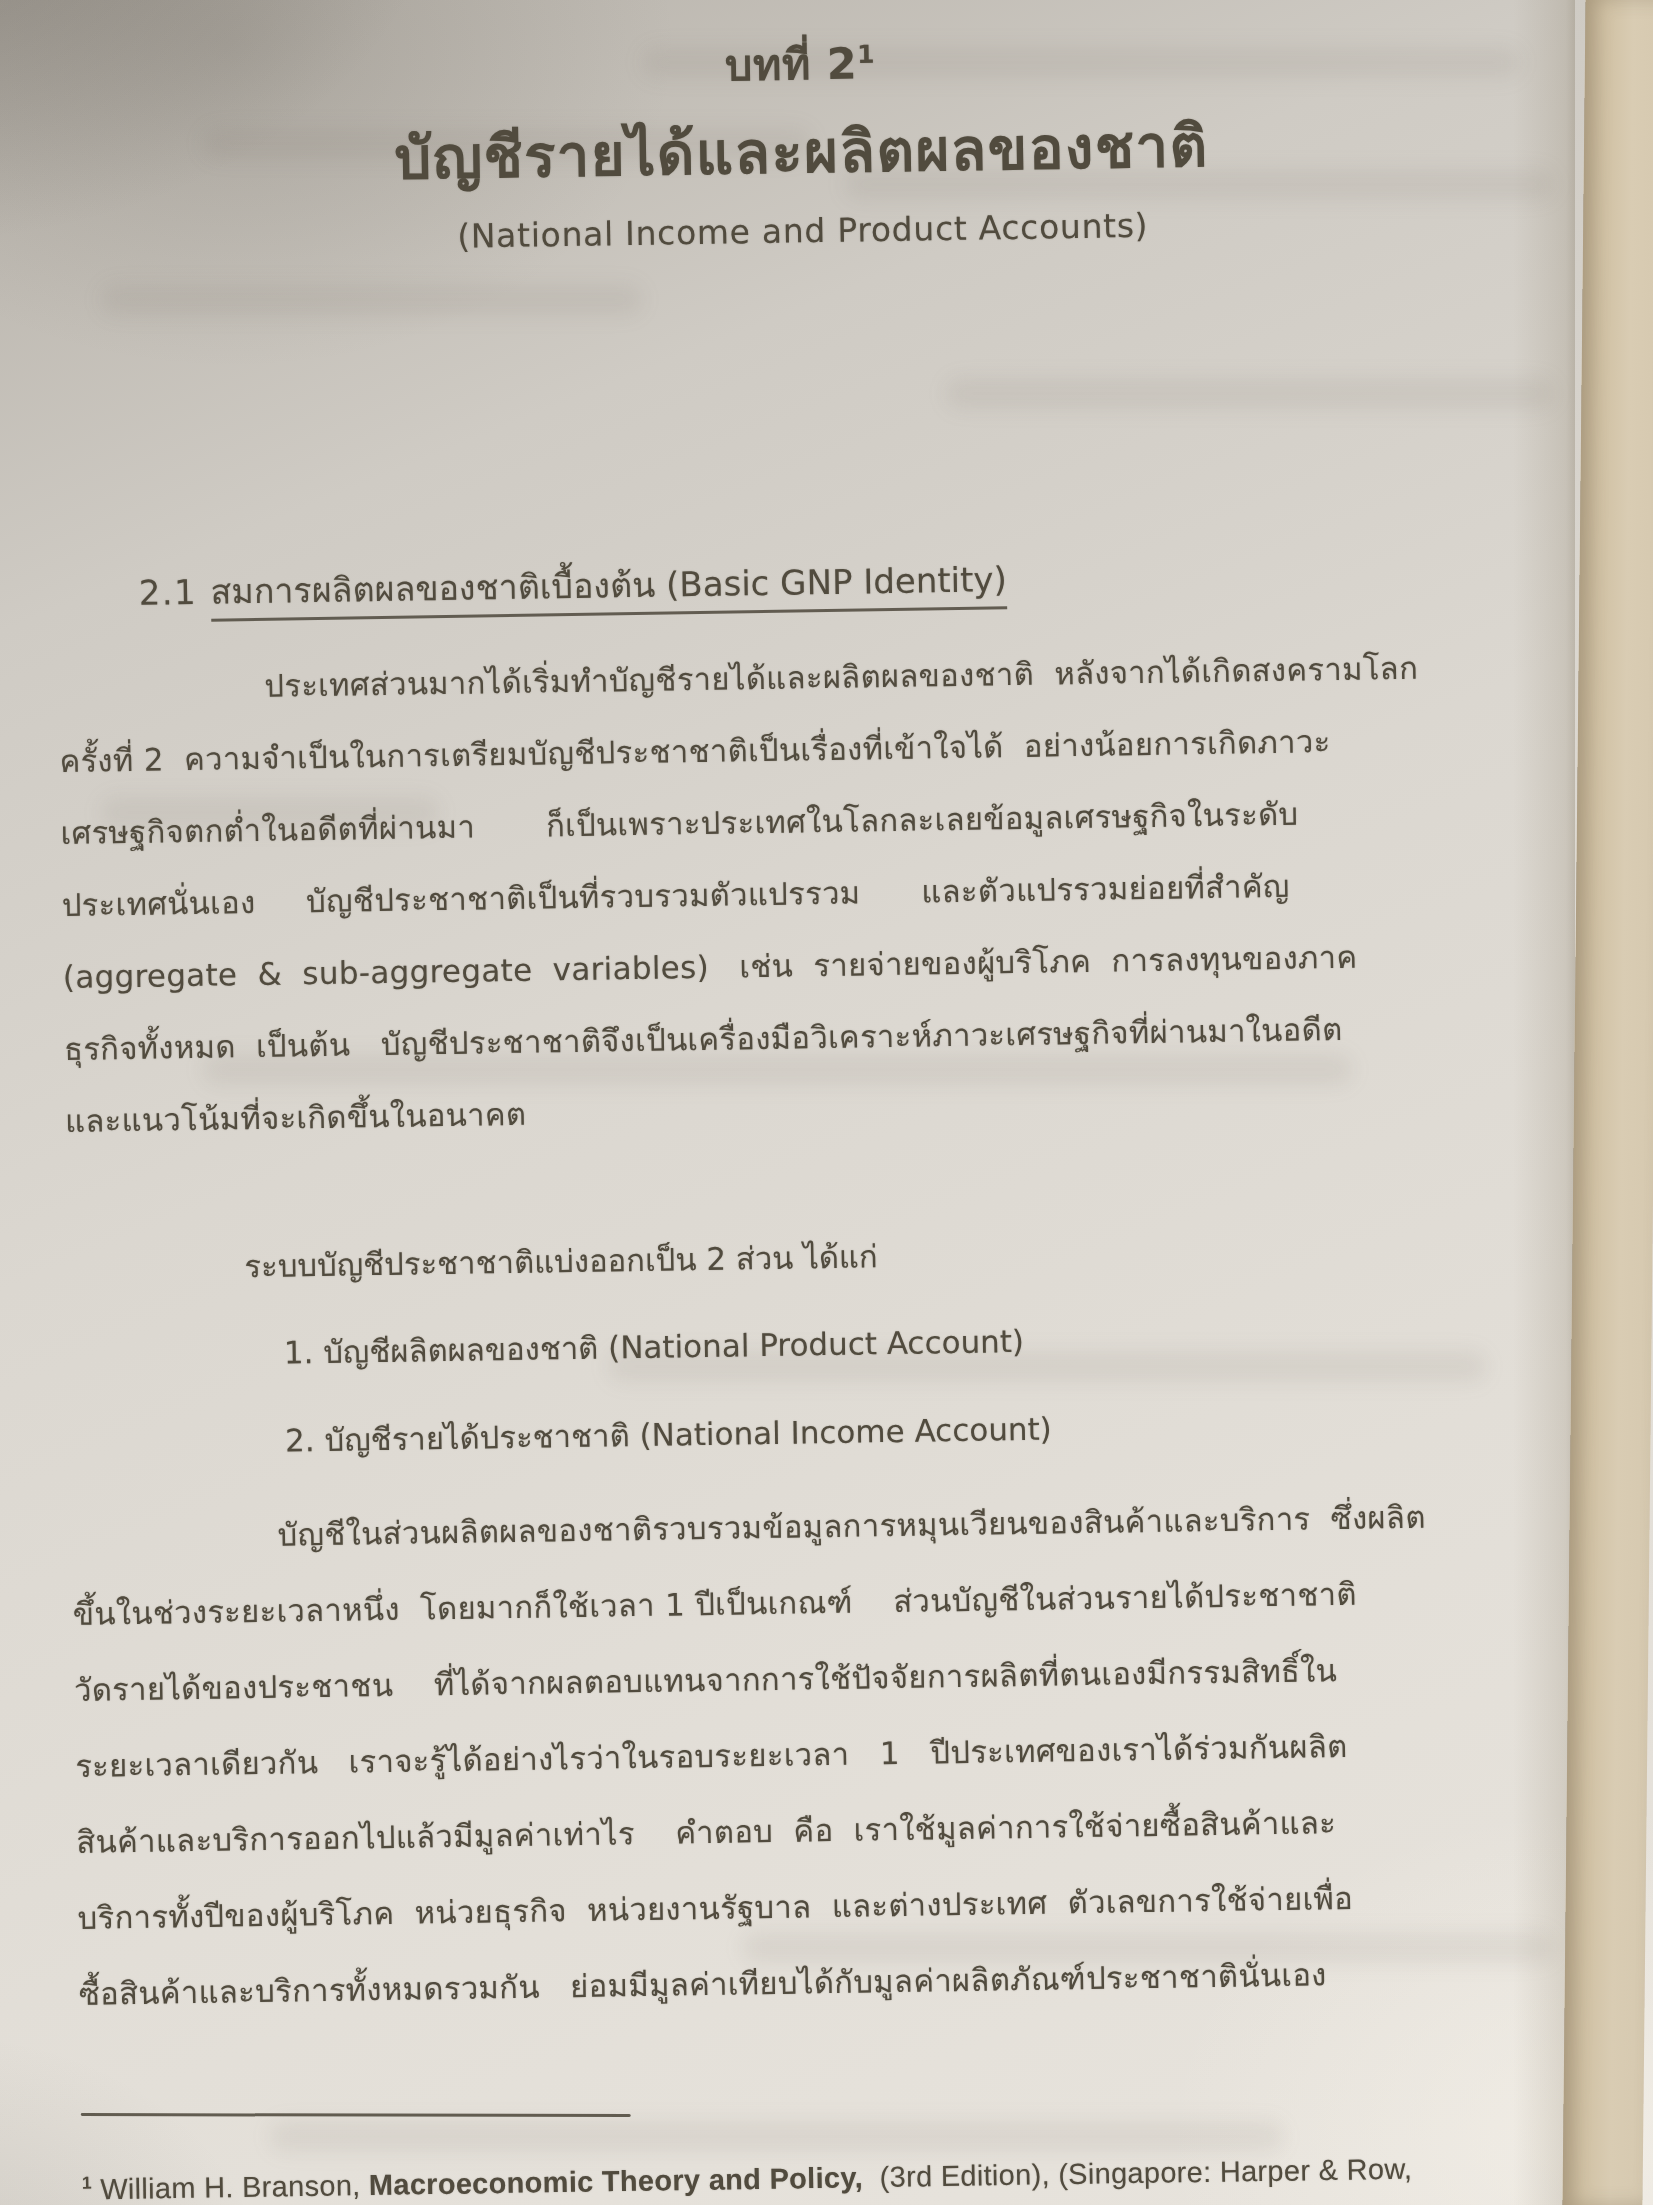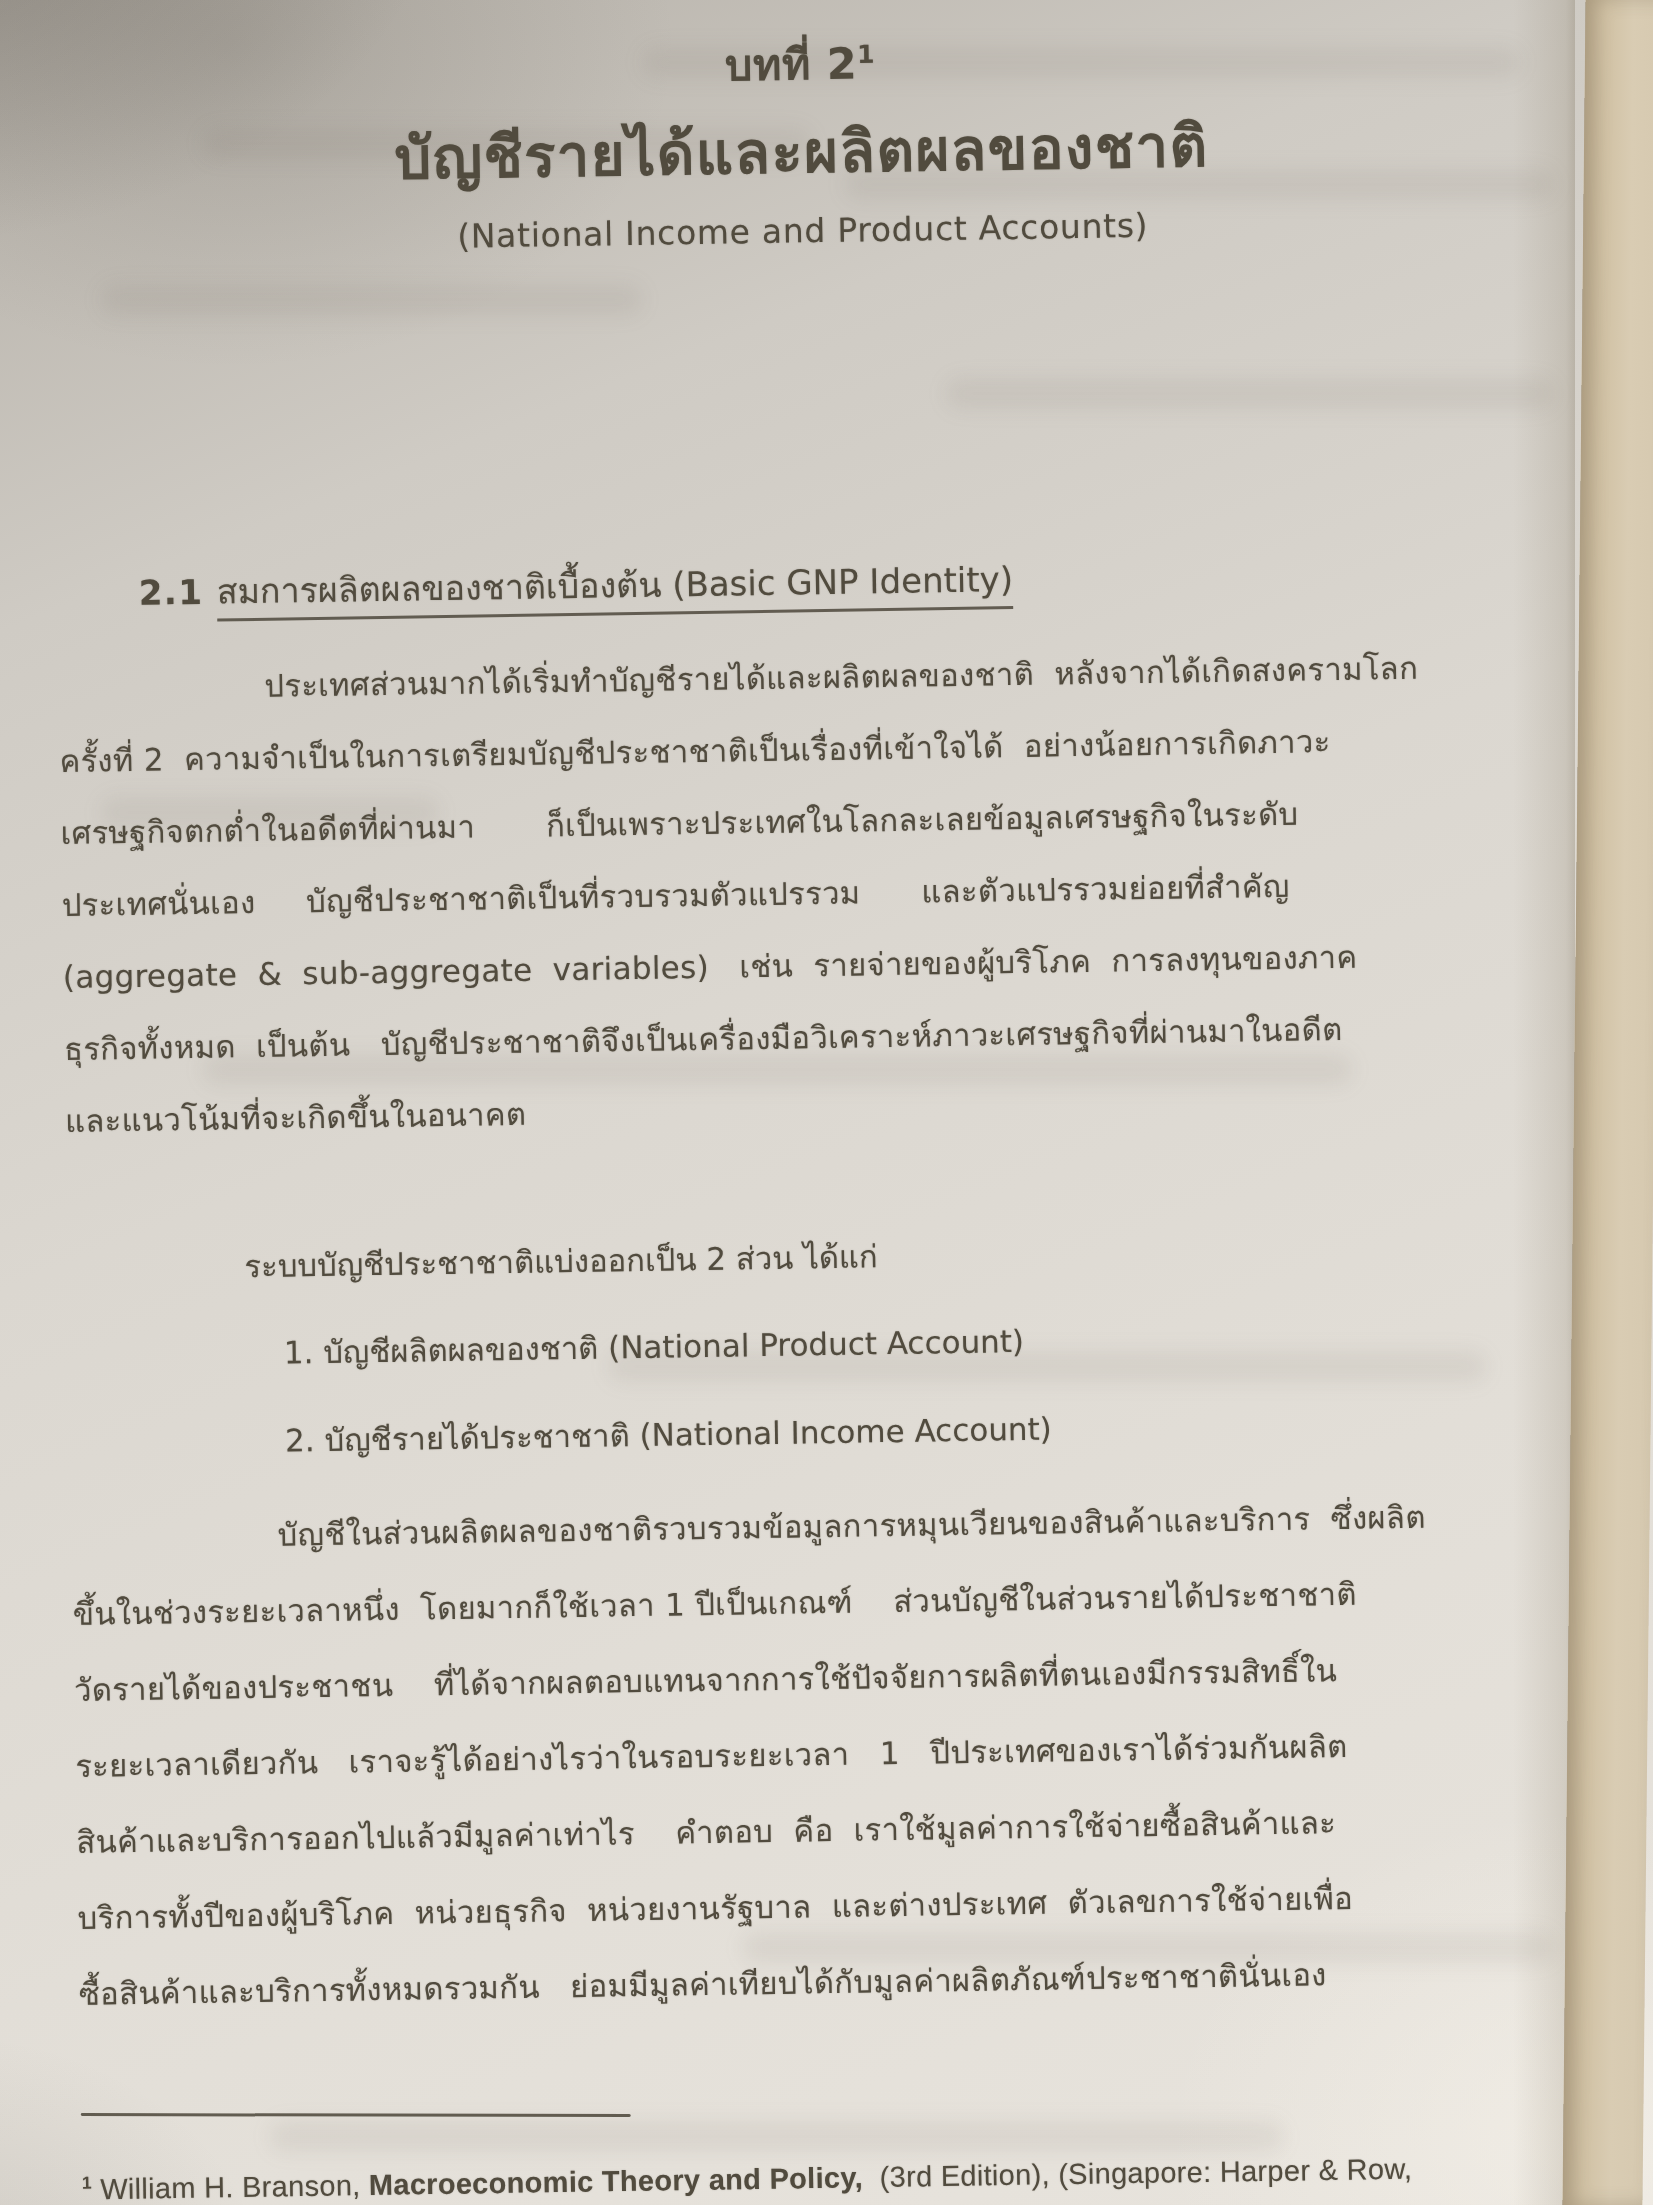--- a/index.html
+++ b/index.html
@@ -40,21 +40,21 @@
     padding:0 89px 0 62px;
     transform:rotate(-0.9deg);transform-origin:50% 40%;
     color:#514b3e;
     text-shadow:0 0 1.4px rgba(81,75,62,0.40);
   }
   .chapter{margin-top:30px;text-align:center;font-size:43px;font-weight:700;letter-spacing:0.7px;}
   .chapter sup{font-size:58%;vertical-align:super;}
   .page-title{margin:6.8px 0 0 0;text-align:center;font-size:58px;font-weight:700;letter-spacing:1.4px;}
   .page-subtitle{text-align:center;font-size:33px;margin-top:13.5px;letter-spacing:0.7px;}
   .section-heading{margin-top:305px;margin-left:82px;font-size:34px;}
-  .section-number{letter-spacing:1.4px;font-weight:bold;}
+  .section-number{letter-spacing:1.4px;}
   .section-title{
     border-bottom:3.4px solid rgba(78,72,60,0.85);
     padding-bottom:6.8px;margin-left:13.5px;white-space:pre-wrap;
   }
   .para{margin:0;font-size:31px;letter-spacing:0.3px;}
   .p1{margin-top:32px;}
   .p3{margin-top:12px;}
   .line{display:block;line-height:72px;white-space:pre-wrap;}
   .p3 .line{line-height:76px;}
   .line.first{padding-left:206px;}

